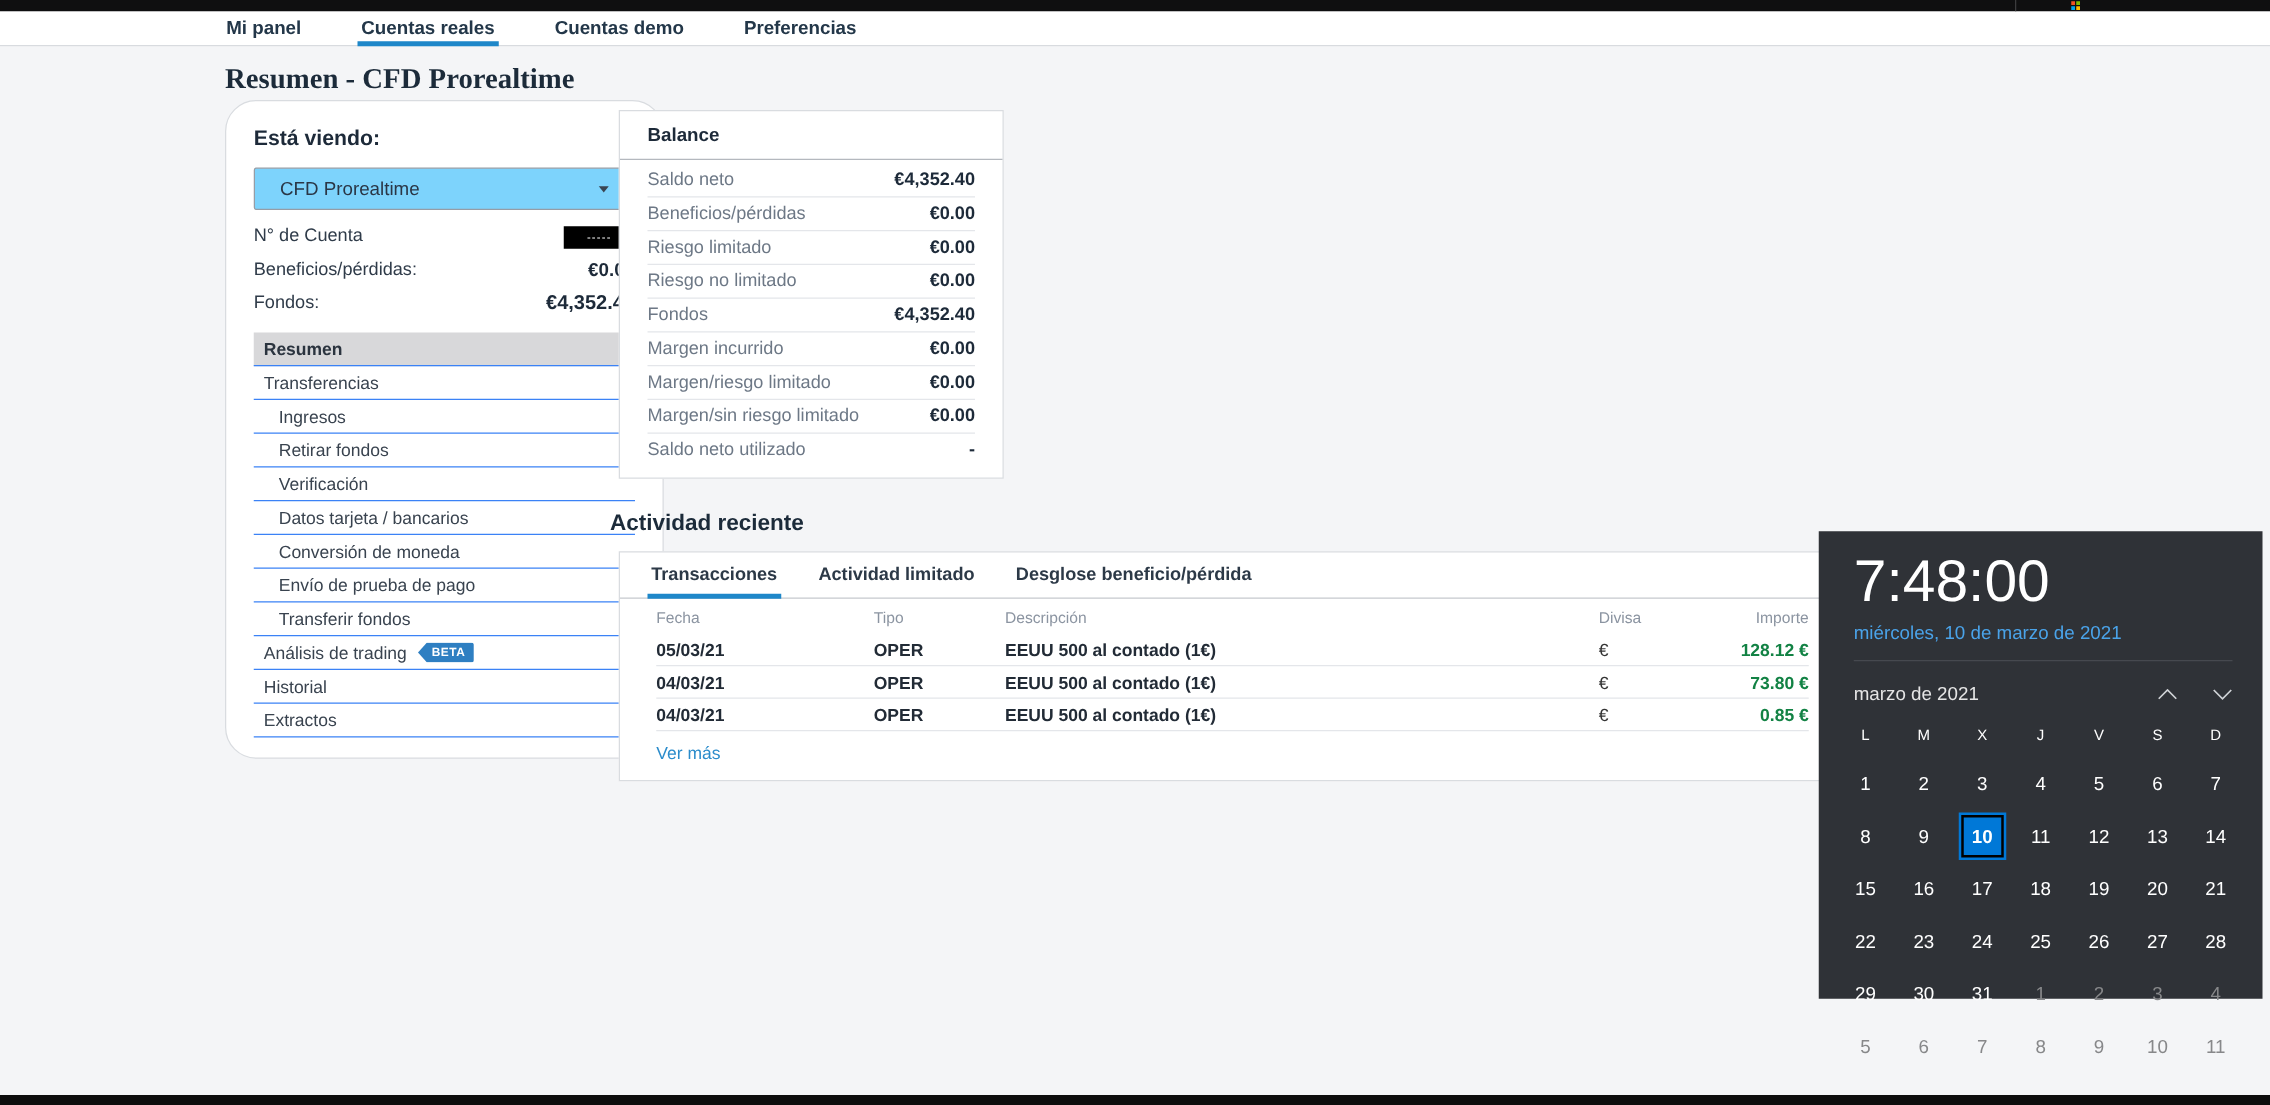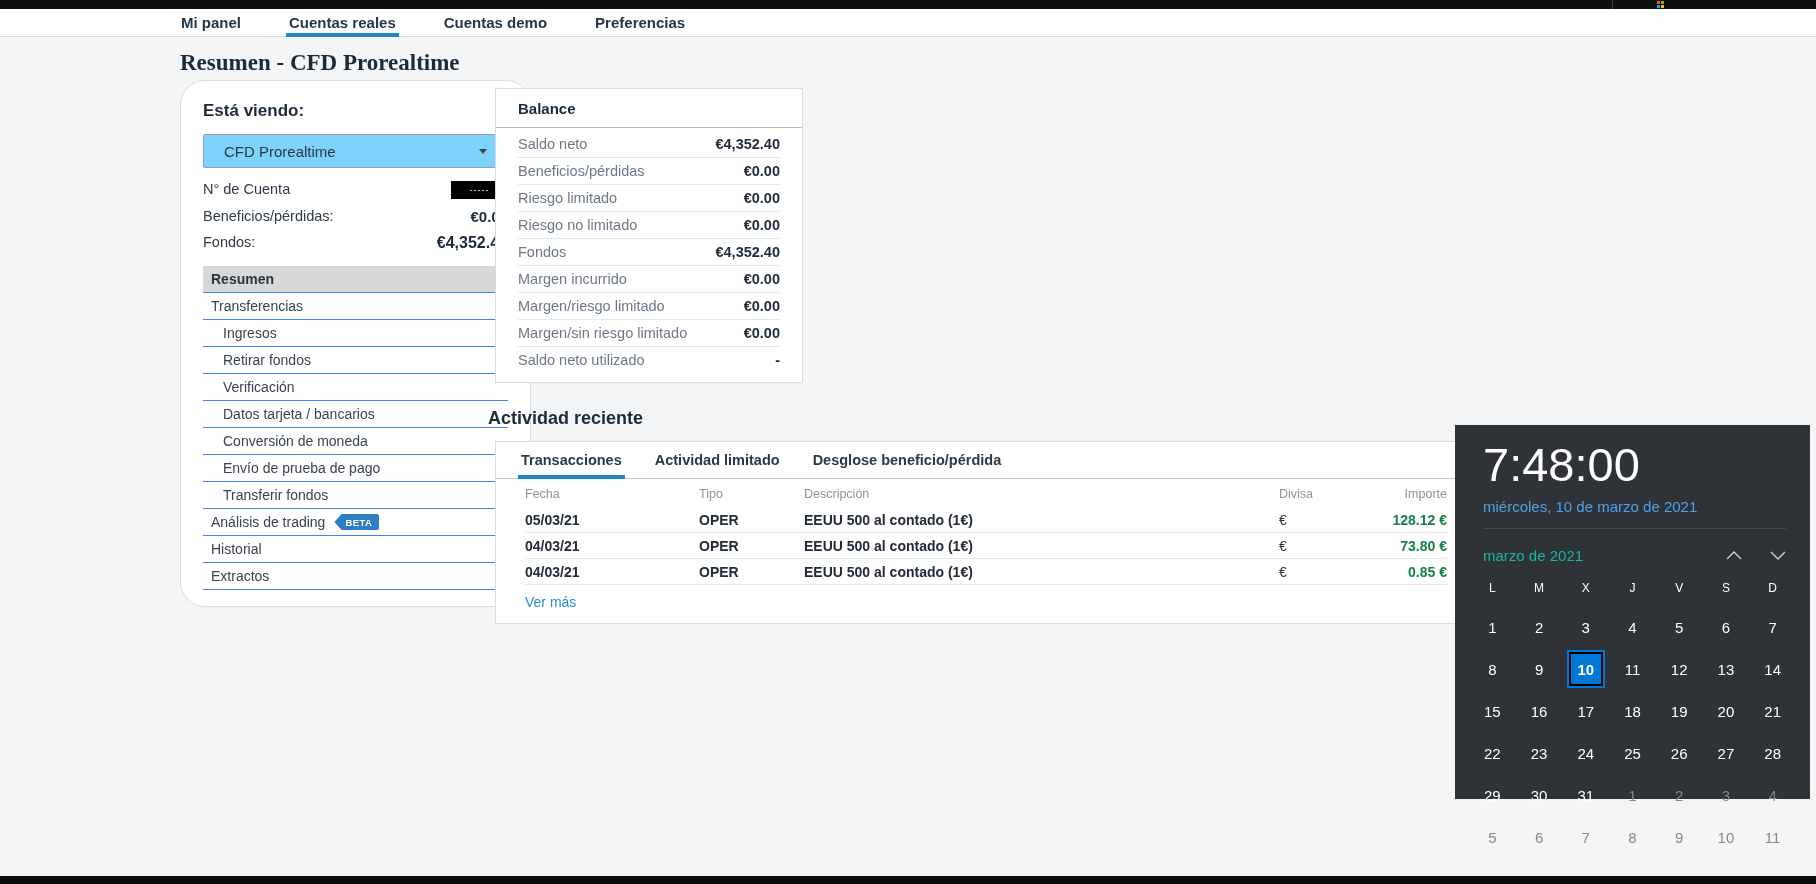--- a/index.html
+++ b/index.html
@@ -63,21 +63,21 @@
   .cell-div { font-weight:400; color:#333; }
   .more { display:inline-block; margin-top:9px; font-size:14px; color:#2b8ccb; cursor:pointer; }
 
   
   .flyout { position:absolute; left:1455px; top:425px; width:355px; height:374px; background:#2f3237; color:#fff; z-index:20; }
   .clock-area { padding:15px 24px 0 28px; }
   .time { font-size:47px; font-weight:300; color:#ffffff; line-height:1.05; }
   .date-link { margin-top:9px; font-size:15px; color:#4aa3e9; cursor:pointer; }
   .fly-div { margin-top:13px; border-top:1px solid #46494f; }
   .month-row { display:flex; align-items:center; padding:13px 10px 4px 28px; }
-  .month-label { flex:1; font-size:15px; color:#14b8a6; cursor:pointer; }
+  .month-label { flex:1; font-size:15px; color:#e5e5e5; cursor:pointer; }
   .chev-btn { width:44px; height:26px; display:flex; align-items:center; justify-content:center; cursor:pointer; }
   .weekdays { display:grid; grid-template-columns:repeat(7,1fr); padding:0 14px; margin-top:4px; }
   .wd { height:24px; display:flex; align-items:center; justify-content:center; font-size:12px; color:#fff; }
   .days { display:grid; grid-template-columns:repeat(7,1fr); grid-auto-rows:42px; padding:0 14px; margin-top:6px; }
   .cd { display:flex; align-items:center; justify-content:center; font-size:15px; color:#ffffff; cursor:pointer; }
   .cd.mut { color:#87888a; }
   .cd.sel span { width:34px; height:34px; background:#0078d7; border:2px solid #000; box-shadow:0 0 0 2px #0078d7; display:flex; align-items:center; justify-content:center; font-weight:700; }
 
   
   .bottom-bar { position:absolute; left:0; top:876px; width:1816px; height:8px; background:#0d0d0d; z-index:30; }

